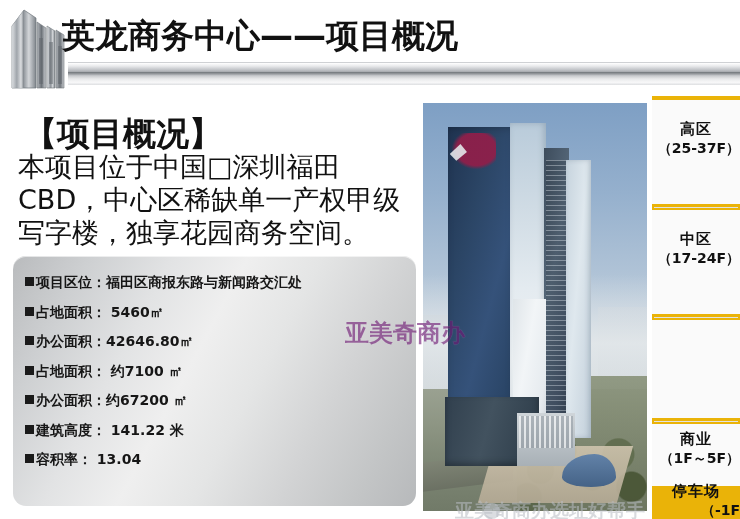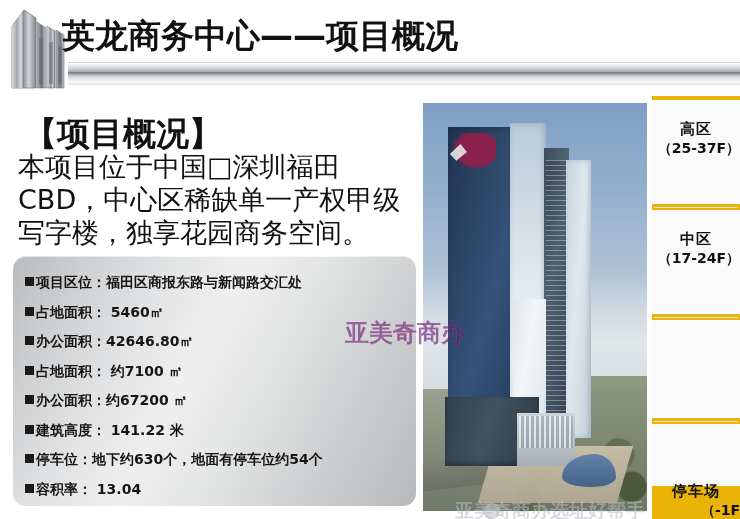--- a/index.html
+++ b/index.html
@@ -294,23 +294,20 @@
       </span>
 
       <span class="spec-item">
         <span class="bullet"></span><span>办公面积：</span><span class="val">约67200 ㎡</span>
       </span>
 
       <span class="spec-item">
         <span class="bullet"></span><span>建筑高度：</span><span class="val"> 141.22 米</span>
       </span>
 
-      <span class="spec-item">
-        <span class="bullet"></span><span>停车位：</span><span class="val">地下约630个，地面有停车位约54个</span>
-      </span>
 
       <span class="spec-item">
         <span class="bullet"></span><span>容积率：</span><span class="val"> 13.04</span>
       </span>
 
     </div>
   </div>
 
   <div class="render">
     <div class="sky"></div>
@@ -354,20 +351,24 @@
       <div class="zrange">（17-24F）</div>
     </div>
 
     <div class="zone-sep" style="top:221px;"></div>
 
     <div class="zone-bg" style="top:224px;height:98px;"></div>
 
     <div class="zone-sep" style="top:325px;"></div>
 
     <div class="zone-bg" style="top:328px;height:62px;"></div>
+    <div class="zone" style="top:334px;">
+      <div class="zname">商业</div>
+      <div class="zrange">（1F～5F）</div>
+    </div>
 
     <div class="zone" style="top:386px;">
       <div class="zname">停车场</div>
       <div class="zrange">（-1F～-4F）</div>
     </div>
 
   </div>
 
 </div>
 

